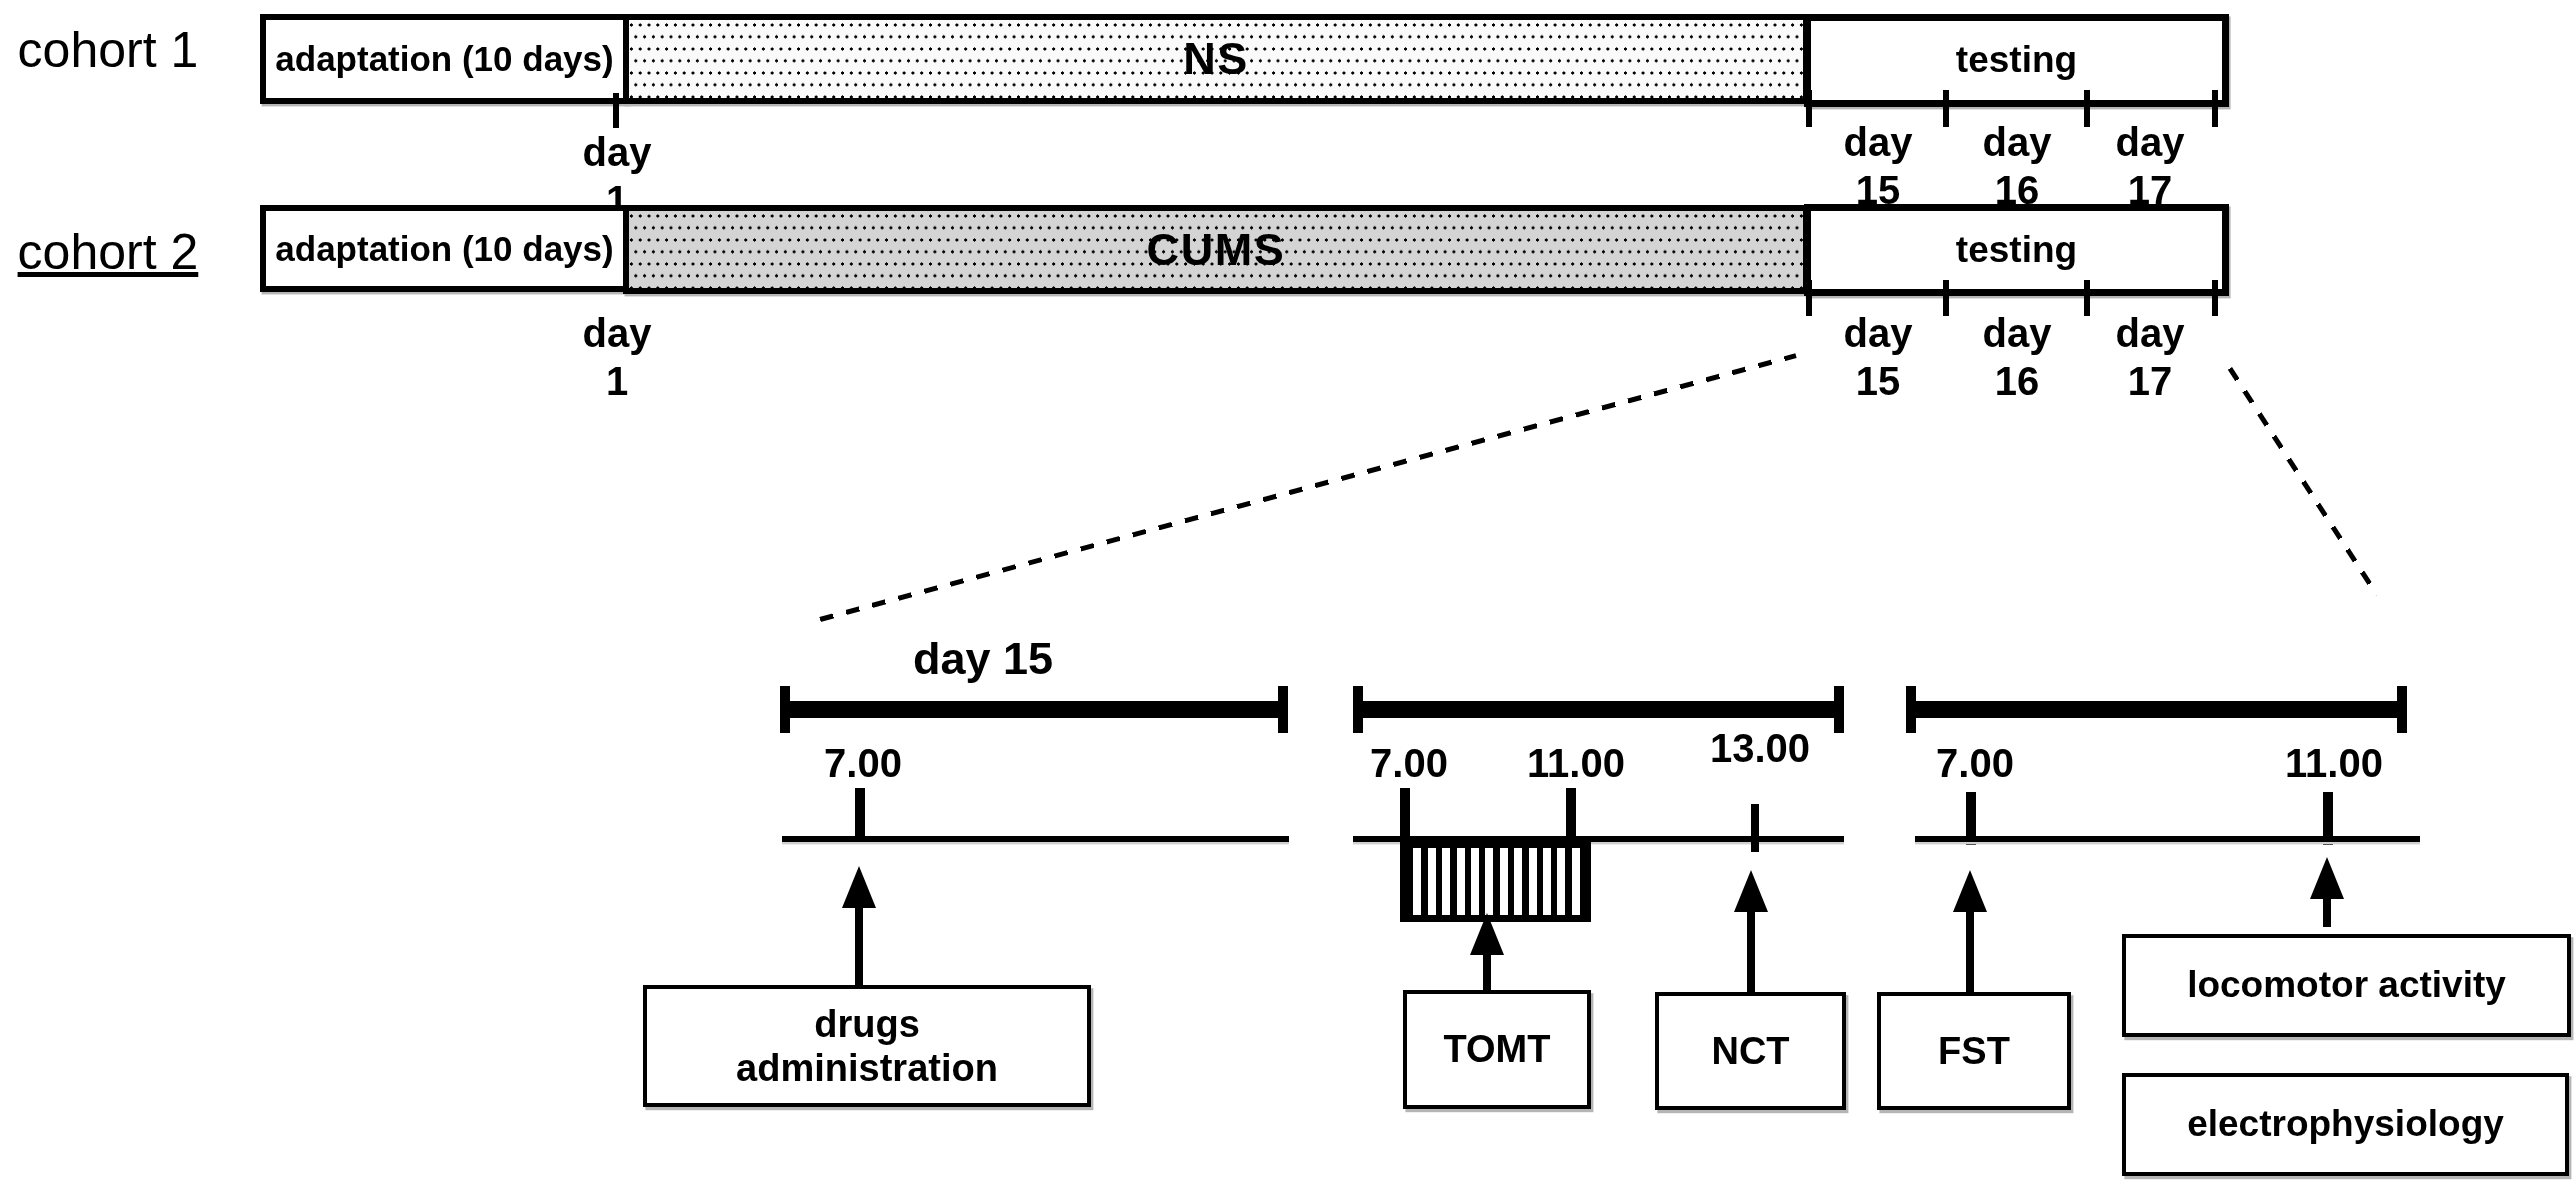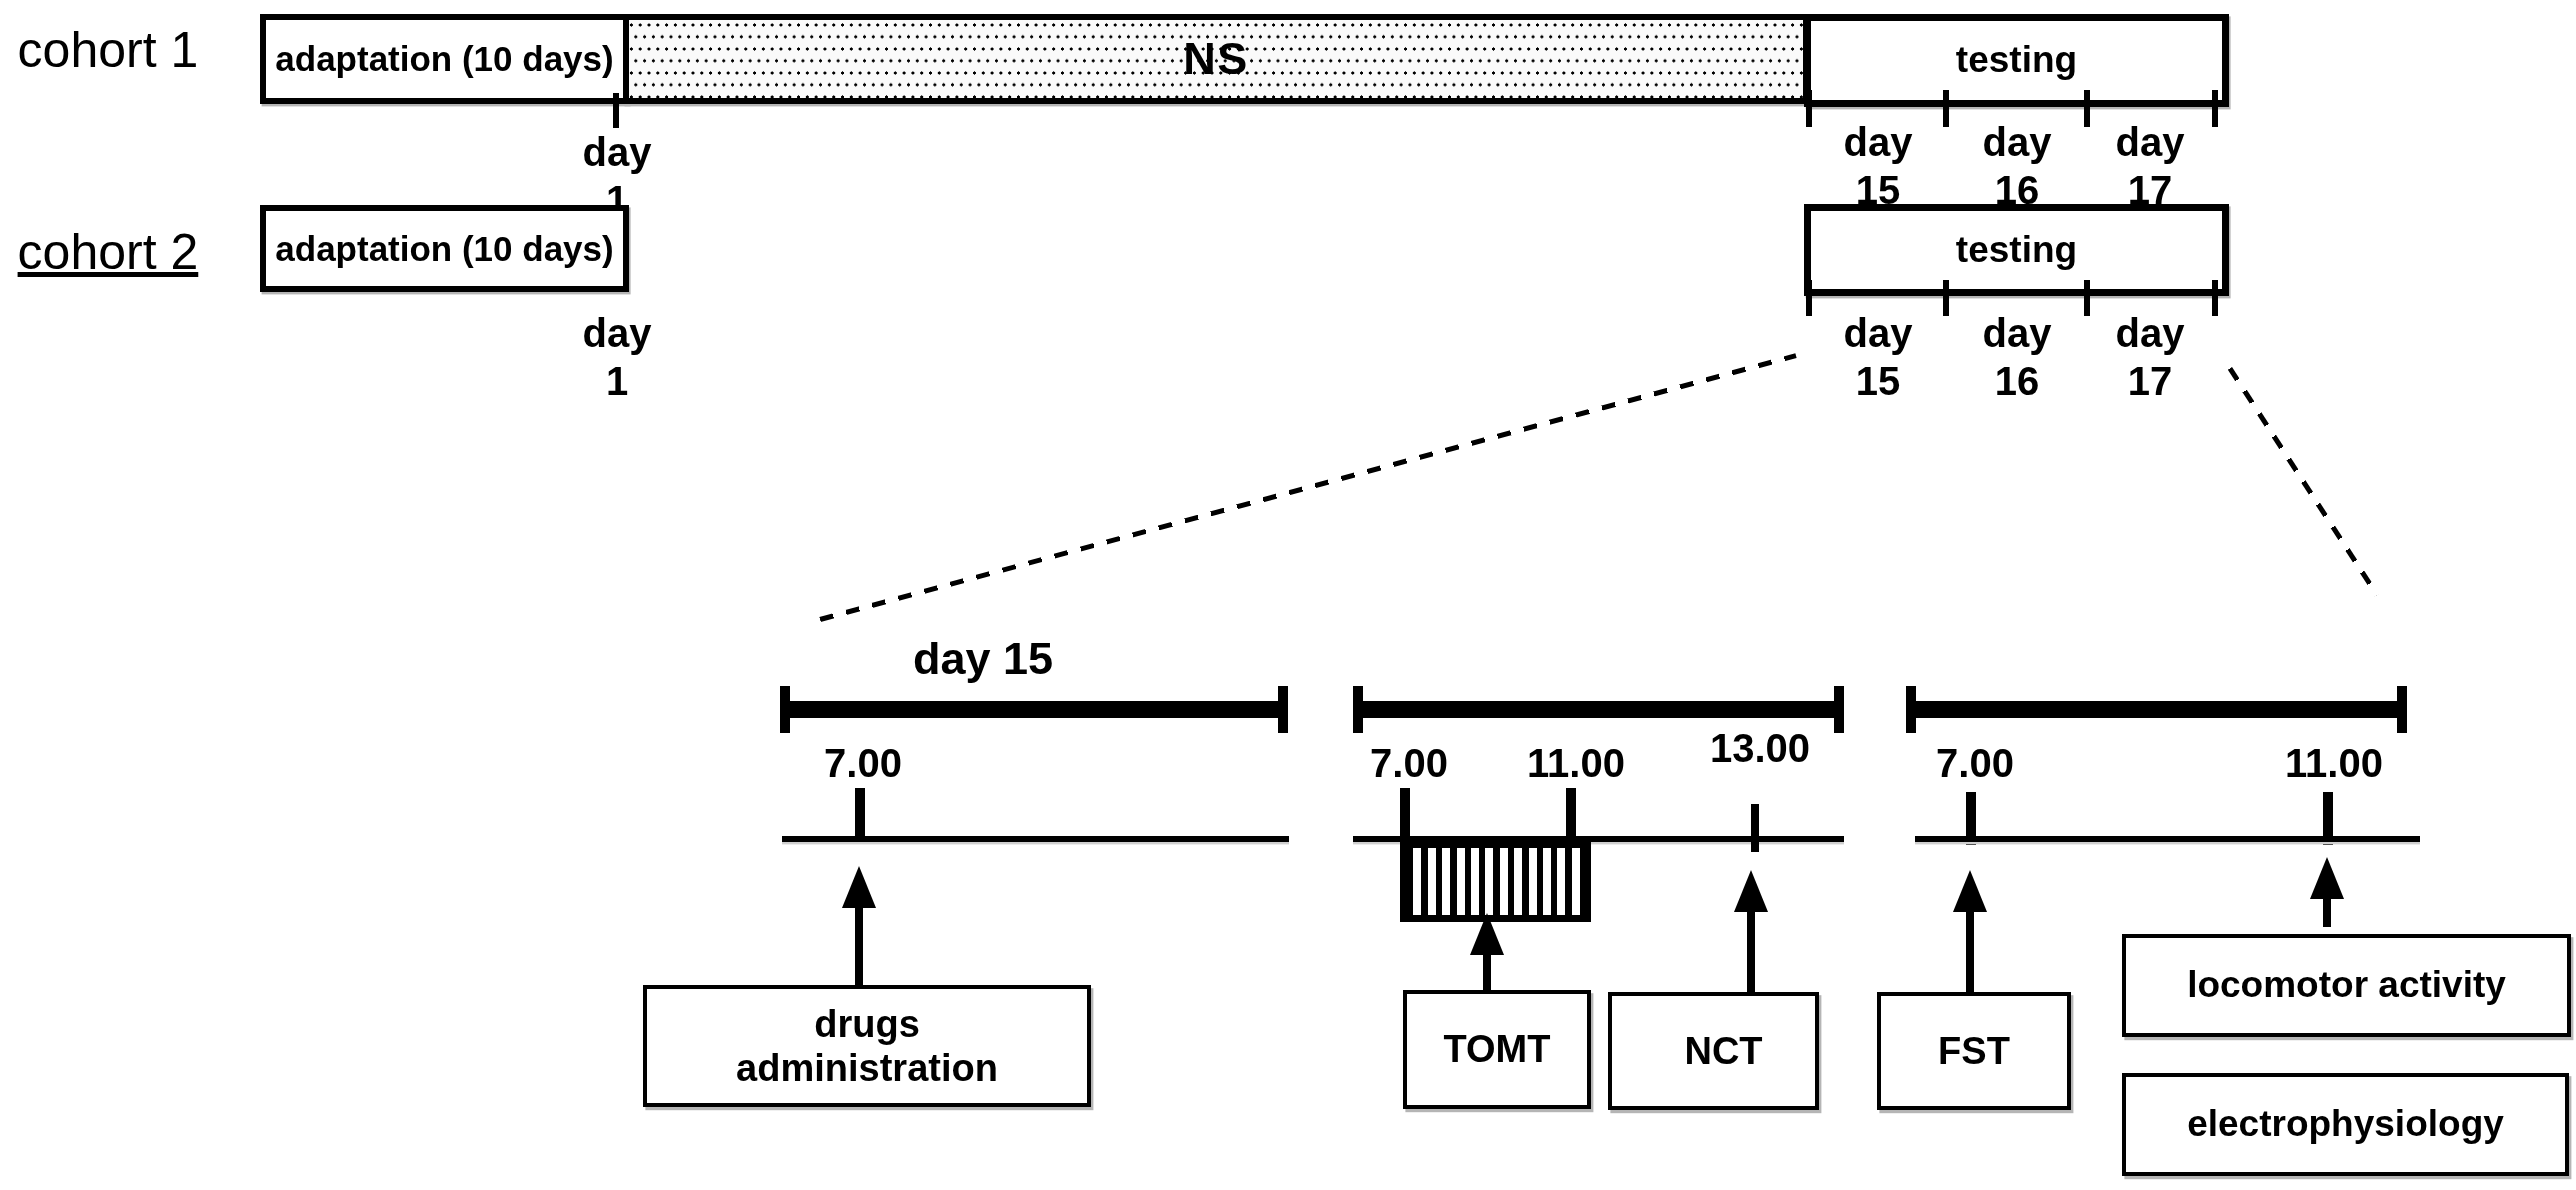--- a/index.html
+++ b/index.html
@@ -91,20 +91,23 @@
     <span>day</span>
     <span>17</span>
   </div>
 
   <div class="cohort-label" style="left:17.6px;top:226px;text-decoration:underline;">cohort 2</div>
 
   <div class="tbox" style="left:260px;top:205px;width:357px;height:75px;">
     <span>adaptation (10 days)</span>
   </div>
 
+  <div class="phasebar dots gray" style="left:623px;top:205px;width:1174px;height:77px;">
+    <span>CUMS</span>
+  </div>
 
   <div class="tbox testing" style="left:1804px;top:204px;width:411px;height:78px;">
     <span>testing</span>
   </div>
 
   <div class="stack" style="left:553px;top:309px;">
     <span>day</span>
     <span>1</span>
   </div>
 
@@ -166,21 +169,21 @@
     <div class="head"></div>
     <div class="shaft"></div>
   </div>
   <div class="arrow" style="left:1734px;top:870px;height:122px;">
     <div class="head"></div>
     <div class="shaft"></div>
   </div>
   <div class="ebox" style="left:1403px;top:990px;width:180px;height:111px;">
     <span>TOMT</span>
   </div>
-  <div class="ebox" style="left:1608px;top:992px;width:183px;height:110px;padding-left:20px;">
+  <div class="ebox" style="left:1655px;top:992px;width:183px;height:110px;">
     <span>NCT</span>
   </div>
 
   <div class="bracket" style="left:1906px;top:686px;width:501px;">
     <div class="cap l"></div>
     <div class="bar"></div>
     <div class="cap r"></div>
   </div>
   <div class="tlabel" style="left:1911px;top:741px;">7.00</div>
   <div class="tlabel" style="left:2270px;top:741px;">11.00</div>

